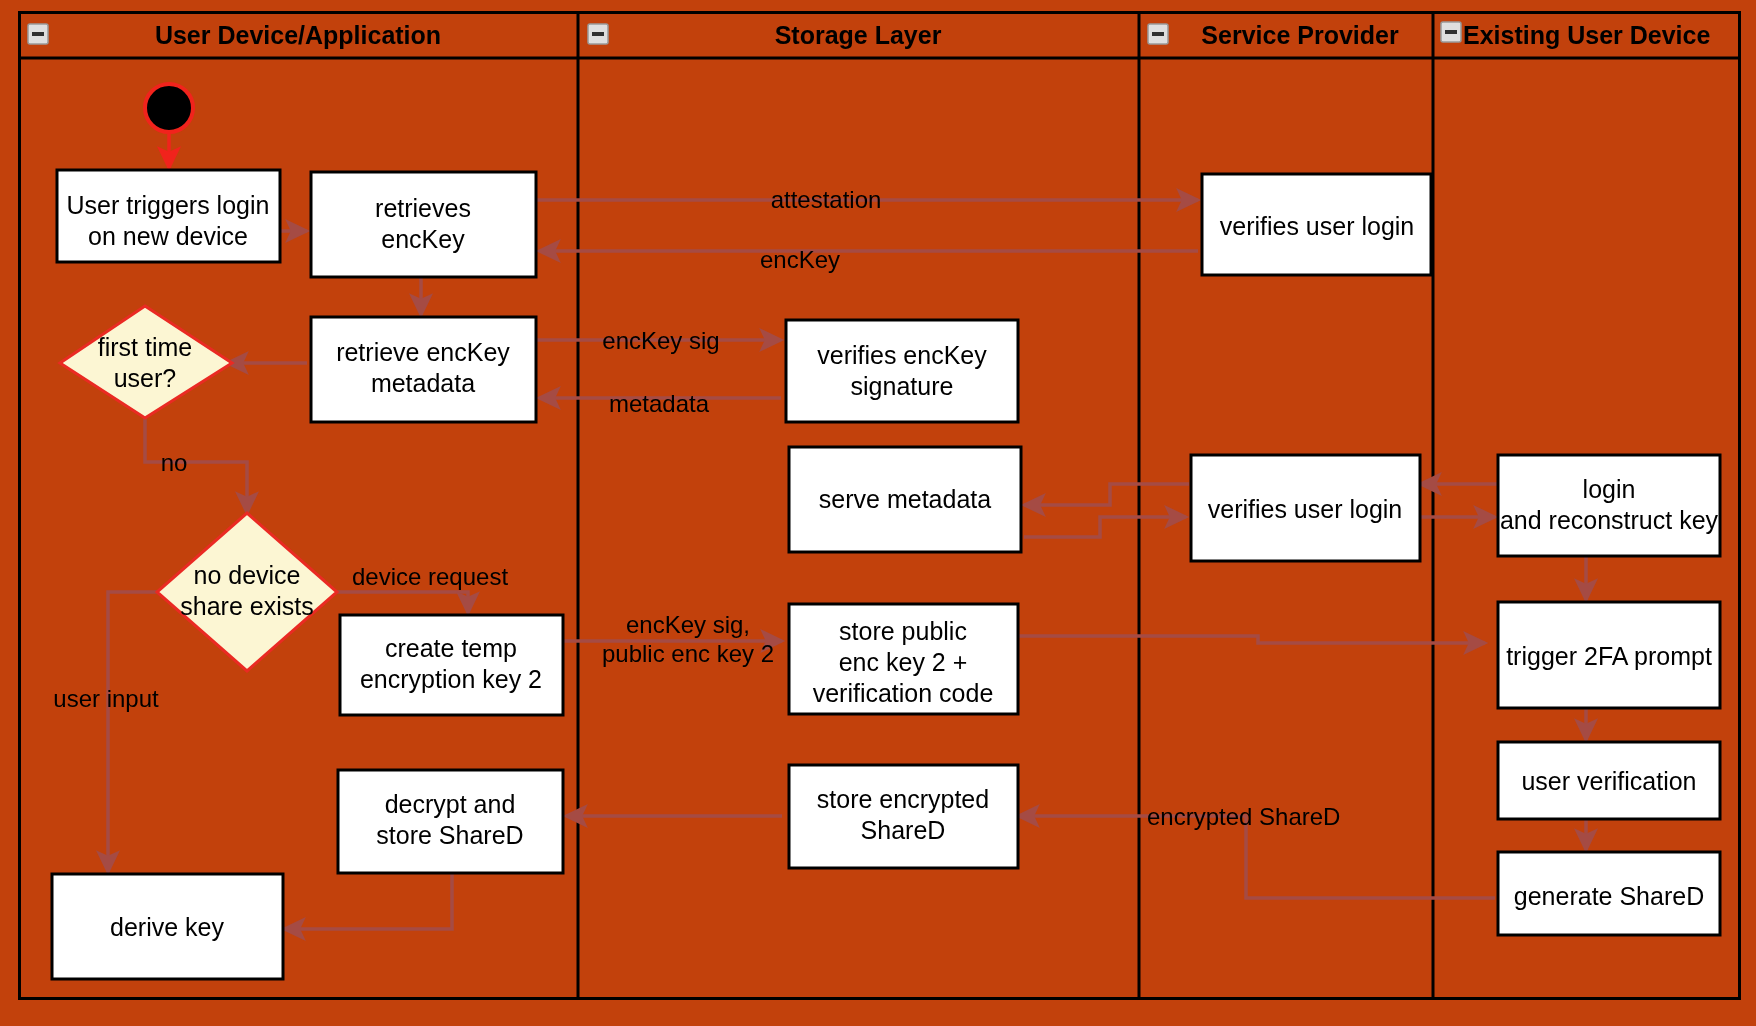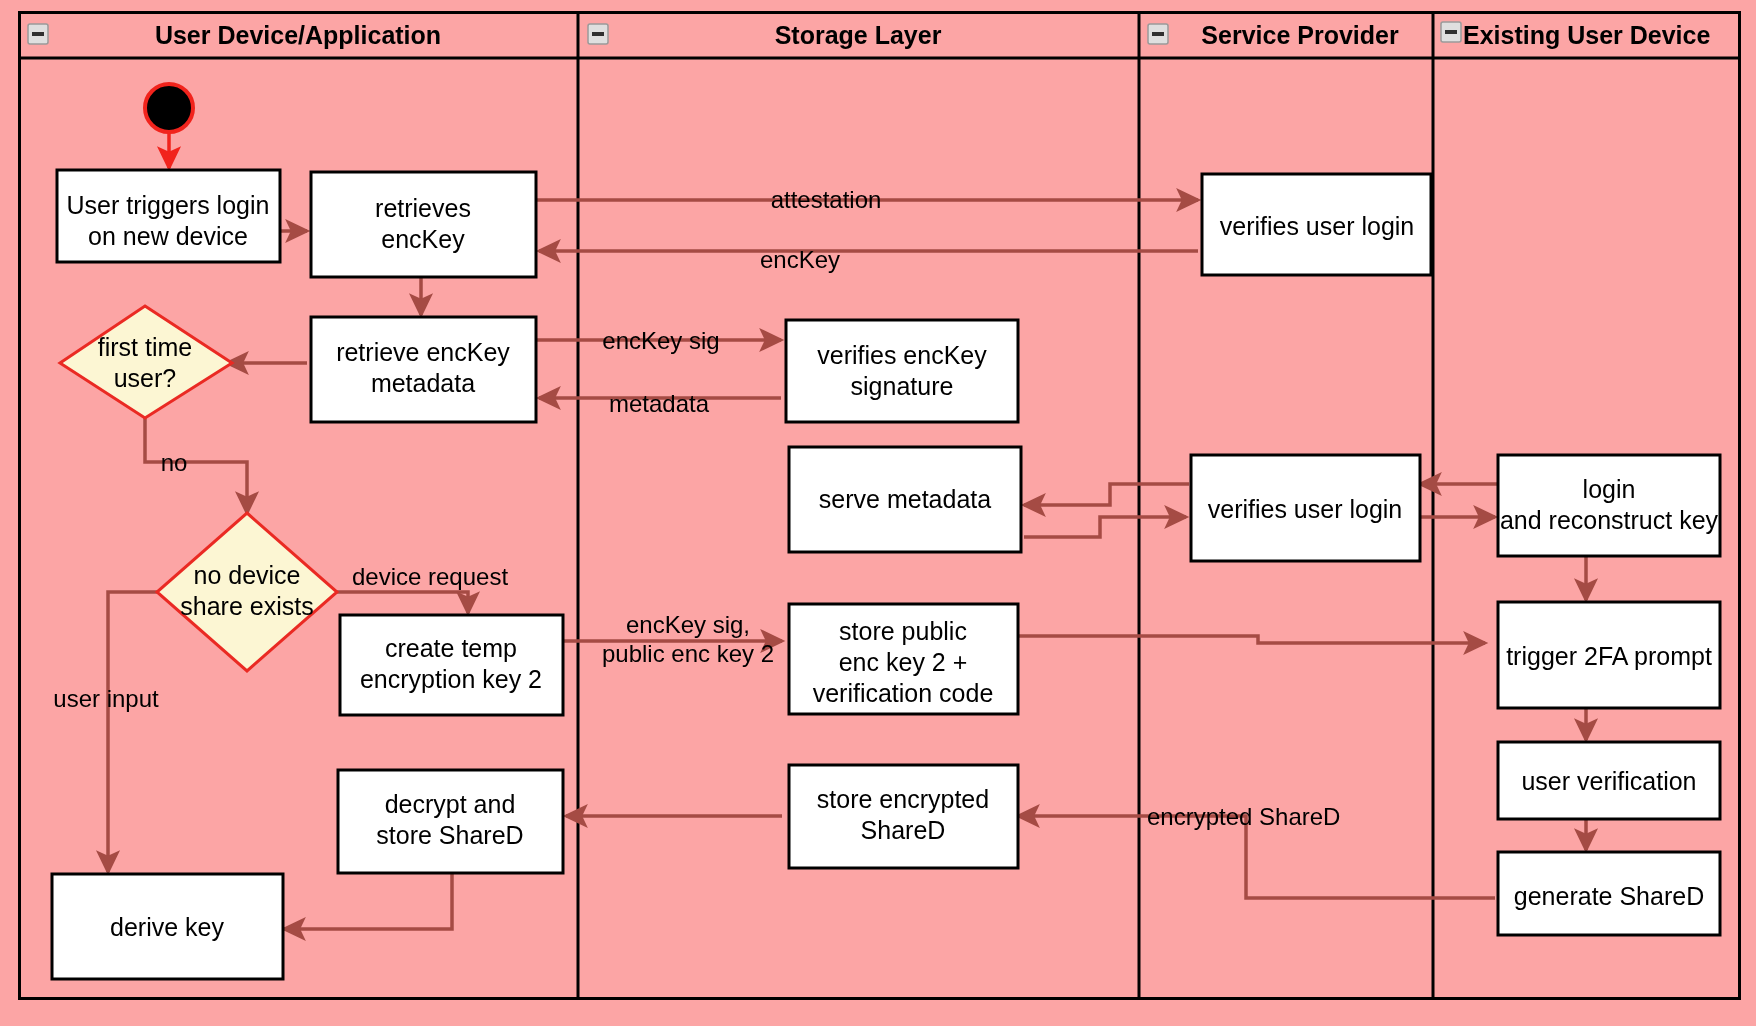--- a/index.html
+++ b/index.html
@@ -5,21 +5,21 @@
   html, body {
     margin: 0;
     padding: 0;
     background: #ffffff;
     font-family: "Liberation Sans", sans-serif;
   }
   #canvas {
     position: relative;
     width: 1756px;
     height: 1026px;
-    background: #fca5a5;
+    background: #c2410c;
     overflow: hidden;
   }
   svg#diagram {
     position: absolute;
     left: 0;
     top: 0;
     width: 1756px;
     height: 1026px;
   }
   .lane-border {

